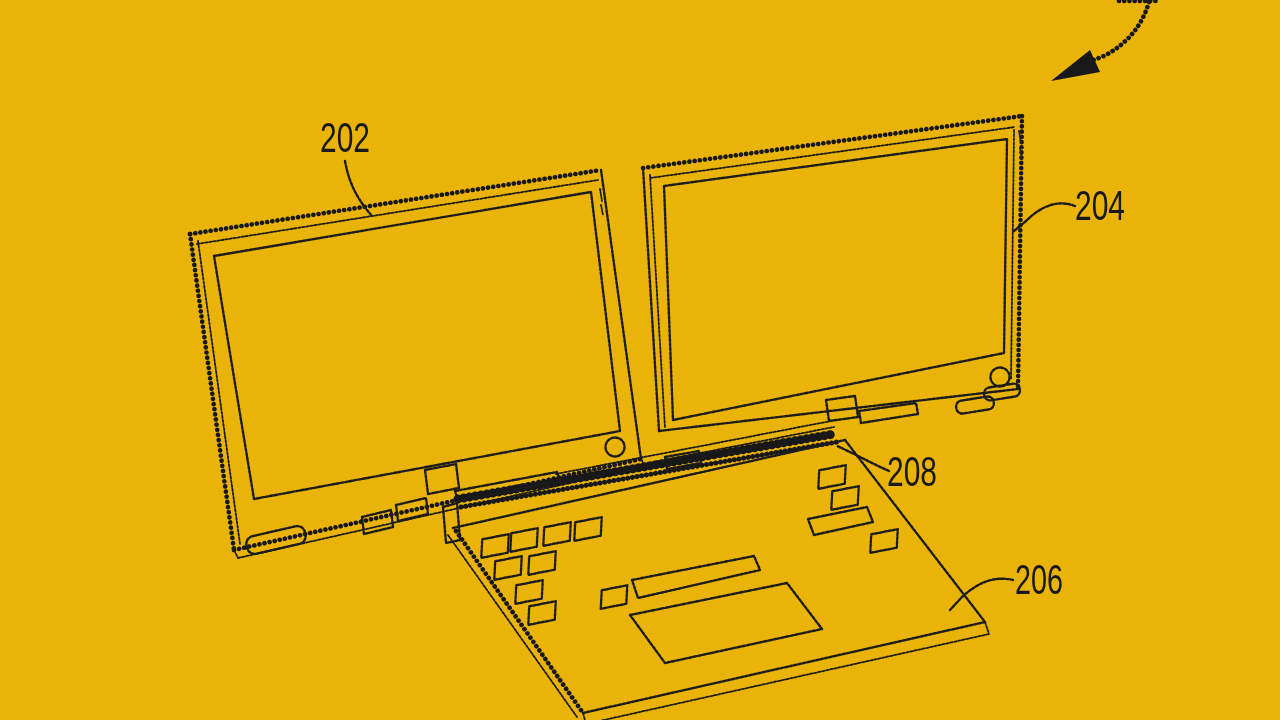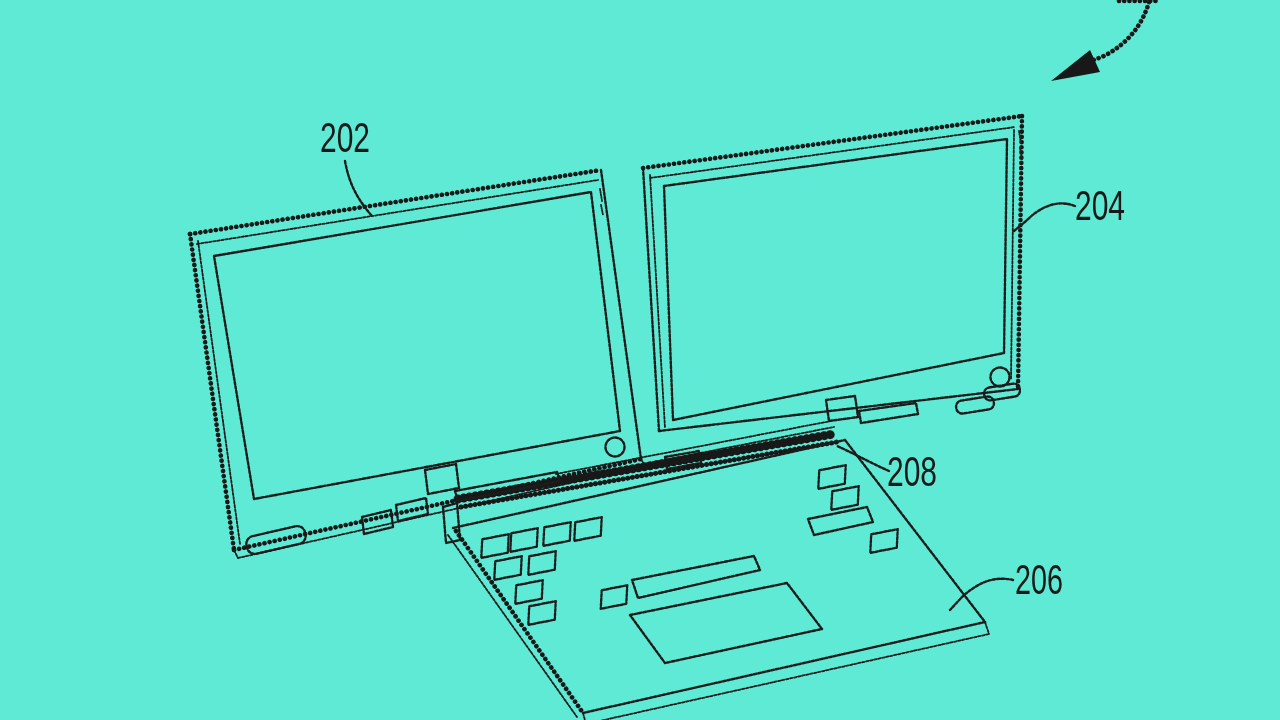--- a/index.html
+++ b/index.html
@@ -1,16 +1,16 @@
 <!DOCTYPE html>
 <html><head>
 <meta charset="utf-8">
 <style>
   html,body{margin:0;padding:0;background:#ffffff;}
-  .stage{position:relative;width:1280px;height:720px;background:#5eead4;overflow:hidden;}
+  .stage{position:relative;width:1280px;height:720px;background:#eab308;overflow:hidden;}
   svg{display:block;width:100%;height:100%;}
   .ln{fill:none;stroke:#1c1c1c;stroke-width:2.4;stroke-dasharray:2.7 1.8;stroke-linecap:round;stroke-linejoin:round;}
   .thin{fill:none;stroke:#1c1c1c;stroke-width:1.8;stroke-dasharray:2.4 1.7;stroke-linecap:round;}
   .heavy{fill:none;stroke:#181818;stroke-width:4.6;stroke-dasharray:0.1 5.1;stroke-linecap:round;}
   .beads{fill:none;stroke:#181818;stroke-width:9;stroke-dasharray:0.1 5.8;stroke-linecap:round;}
   .beads2{fill:none;stroke:#181818;stroke-width:5;stroke-dasharray:0.1 4.6;stroke-linecap:round;}
   .solid{fill:#181818;stroke:none;}
   .key{fill:none;stroke:#1c1c1c;stroke-width:2.4;stroke-dasharray:2.6 1.7;stroke-linecap:round;stroke-linejoin:round;}
   .lbl{font-family:"Liberation Sans",sans-serif;font-size:42px;fill:#191919;}
   .mark{fill:none;stroke:#222;stroke-width:1.8;stroke-dasharray:1.5 1.2;stroke-linecap:round;}

